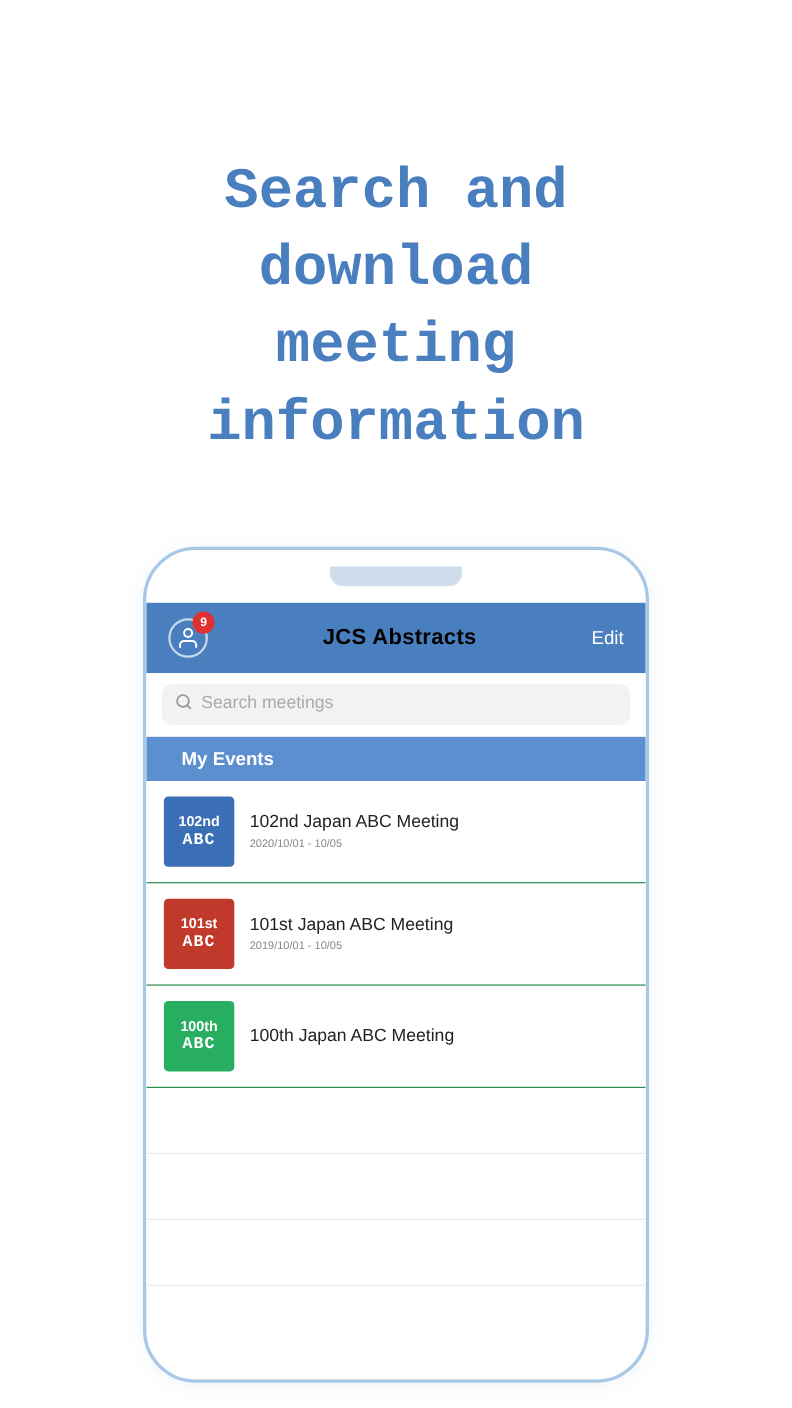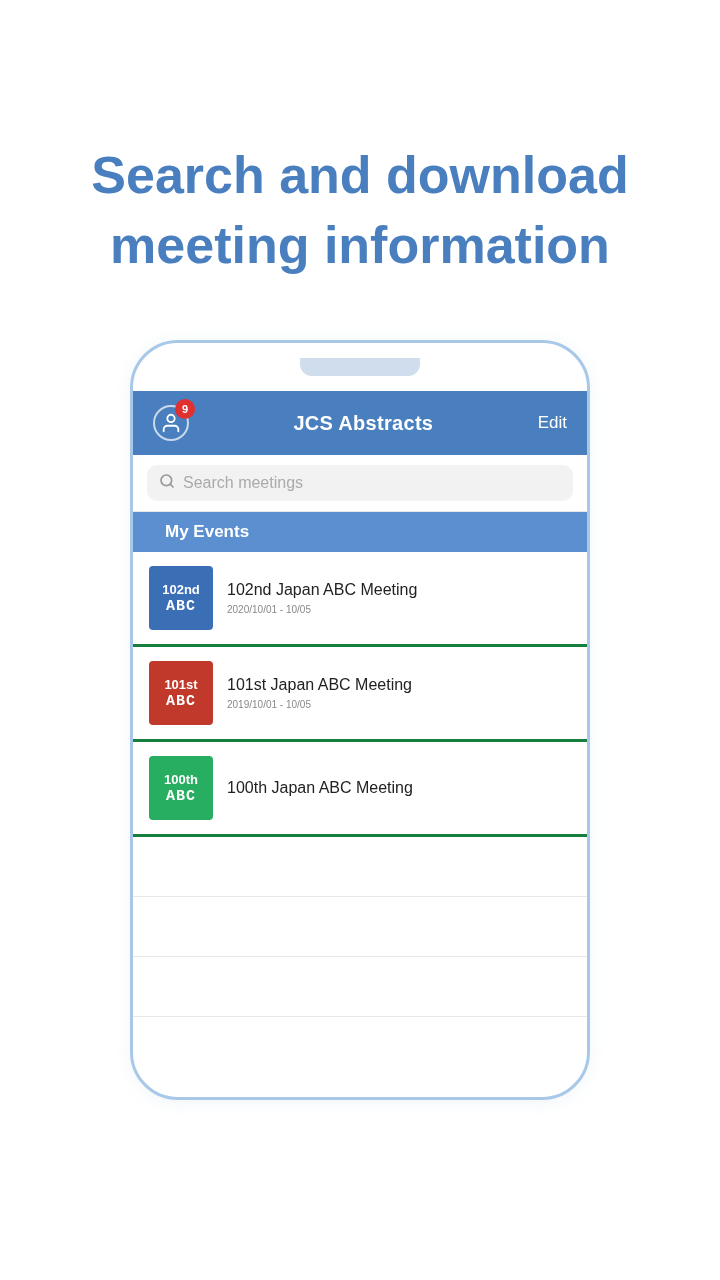--- a/index.html
+++ b/index.html
@@ -19,22 +19,23 @@
       height: 100%;
       background: #ffffff;
       display: flex;
       flex-direction: column;
       align-items: center;
     }
 
     .hero-title {
       text-align: center;
       margin-top: 140px;
-      margin-bottom: 60px;
+      margin-bottom: 76px;
       padding: 0 80px;
+      font-family: Liberation Mono, monospace;
     }
 
     .hero-title h1 {
       font-size: 52px;
       font-weight: 600;
       color: #4a7fbf;
       line-height: 1.35;
     }
 
     
@@ -104,21 +105,21 @@
       font-weight: 700;
       width: 20px;
       height: 20px;
       border-radius: 50%;
       display: flex;
       align-items: center;
       justify-content: center;
     }
 
     .header-title {
-      color: #ffffff;
+      color: #000000;
       font-size: 20px;
       font-weight: 600;
       letter-spacing: 0.3px;
     }
 
     .header-edit {
       color: white;
       font-size: 17px;
       font-weight: 400;
     }
@@ -165,21 +166,21 @@
 
     
     .meeting-list {
       background: #ffffff;
     }
 
     .meeting-item {
       display: flex;
       align-items: center;
       padding: 14px 16px;
-      border-bottom: 3px solid #15803d;
+      border-bottom: 1px solid #15803d;
       gap: 14px;
     }
 
     .meeting-thumb {
       width: 64px;
       height: 64px;
       border-radius: 4px;
       flex-shrink: 0;
       display: flex;
       flex-direction: column;

